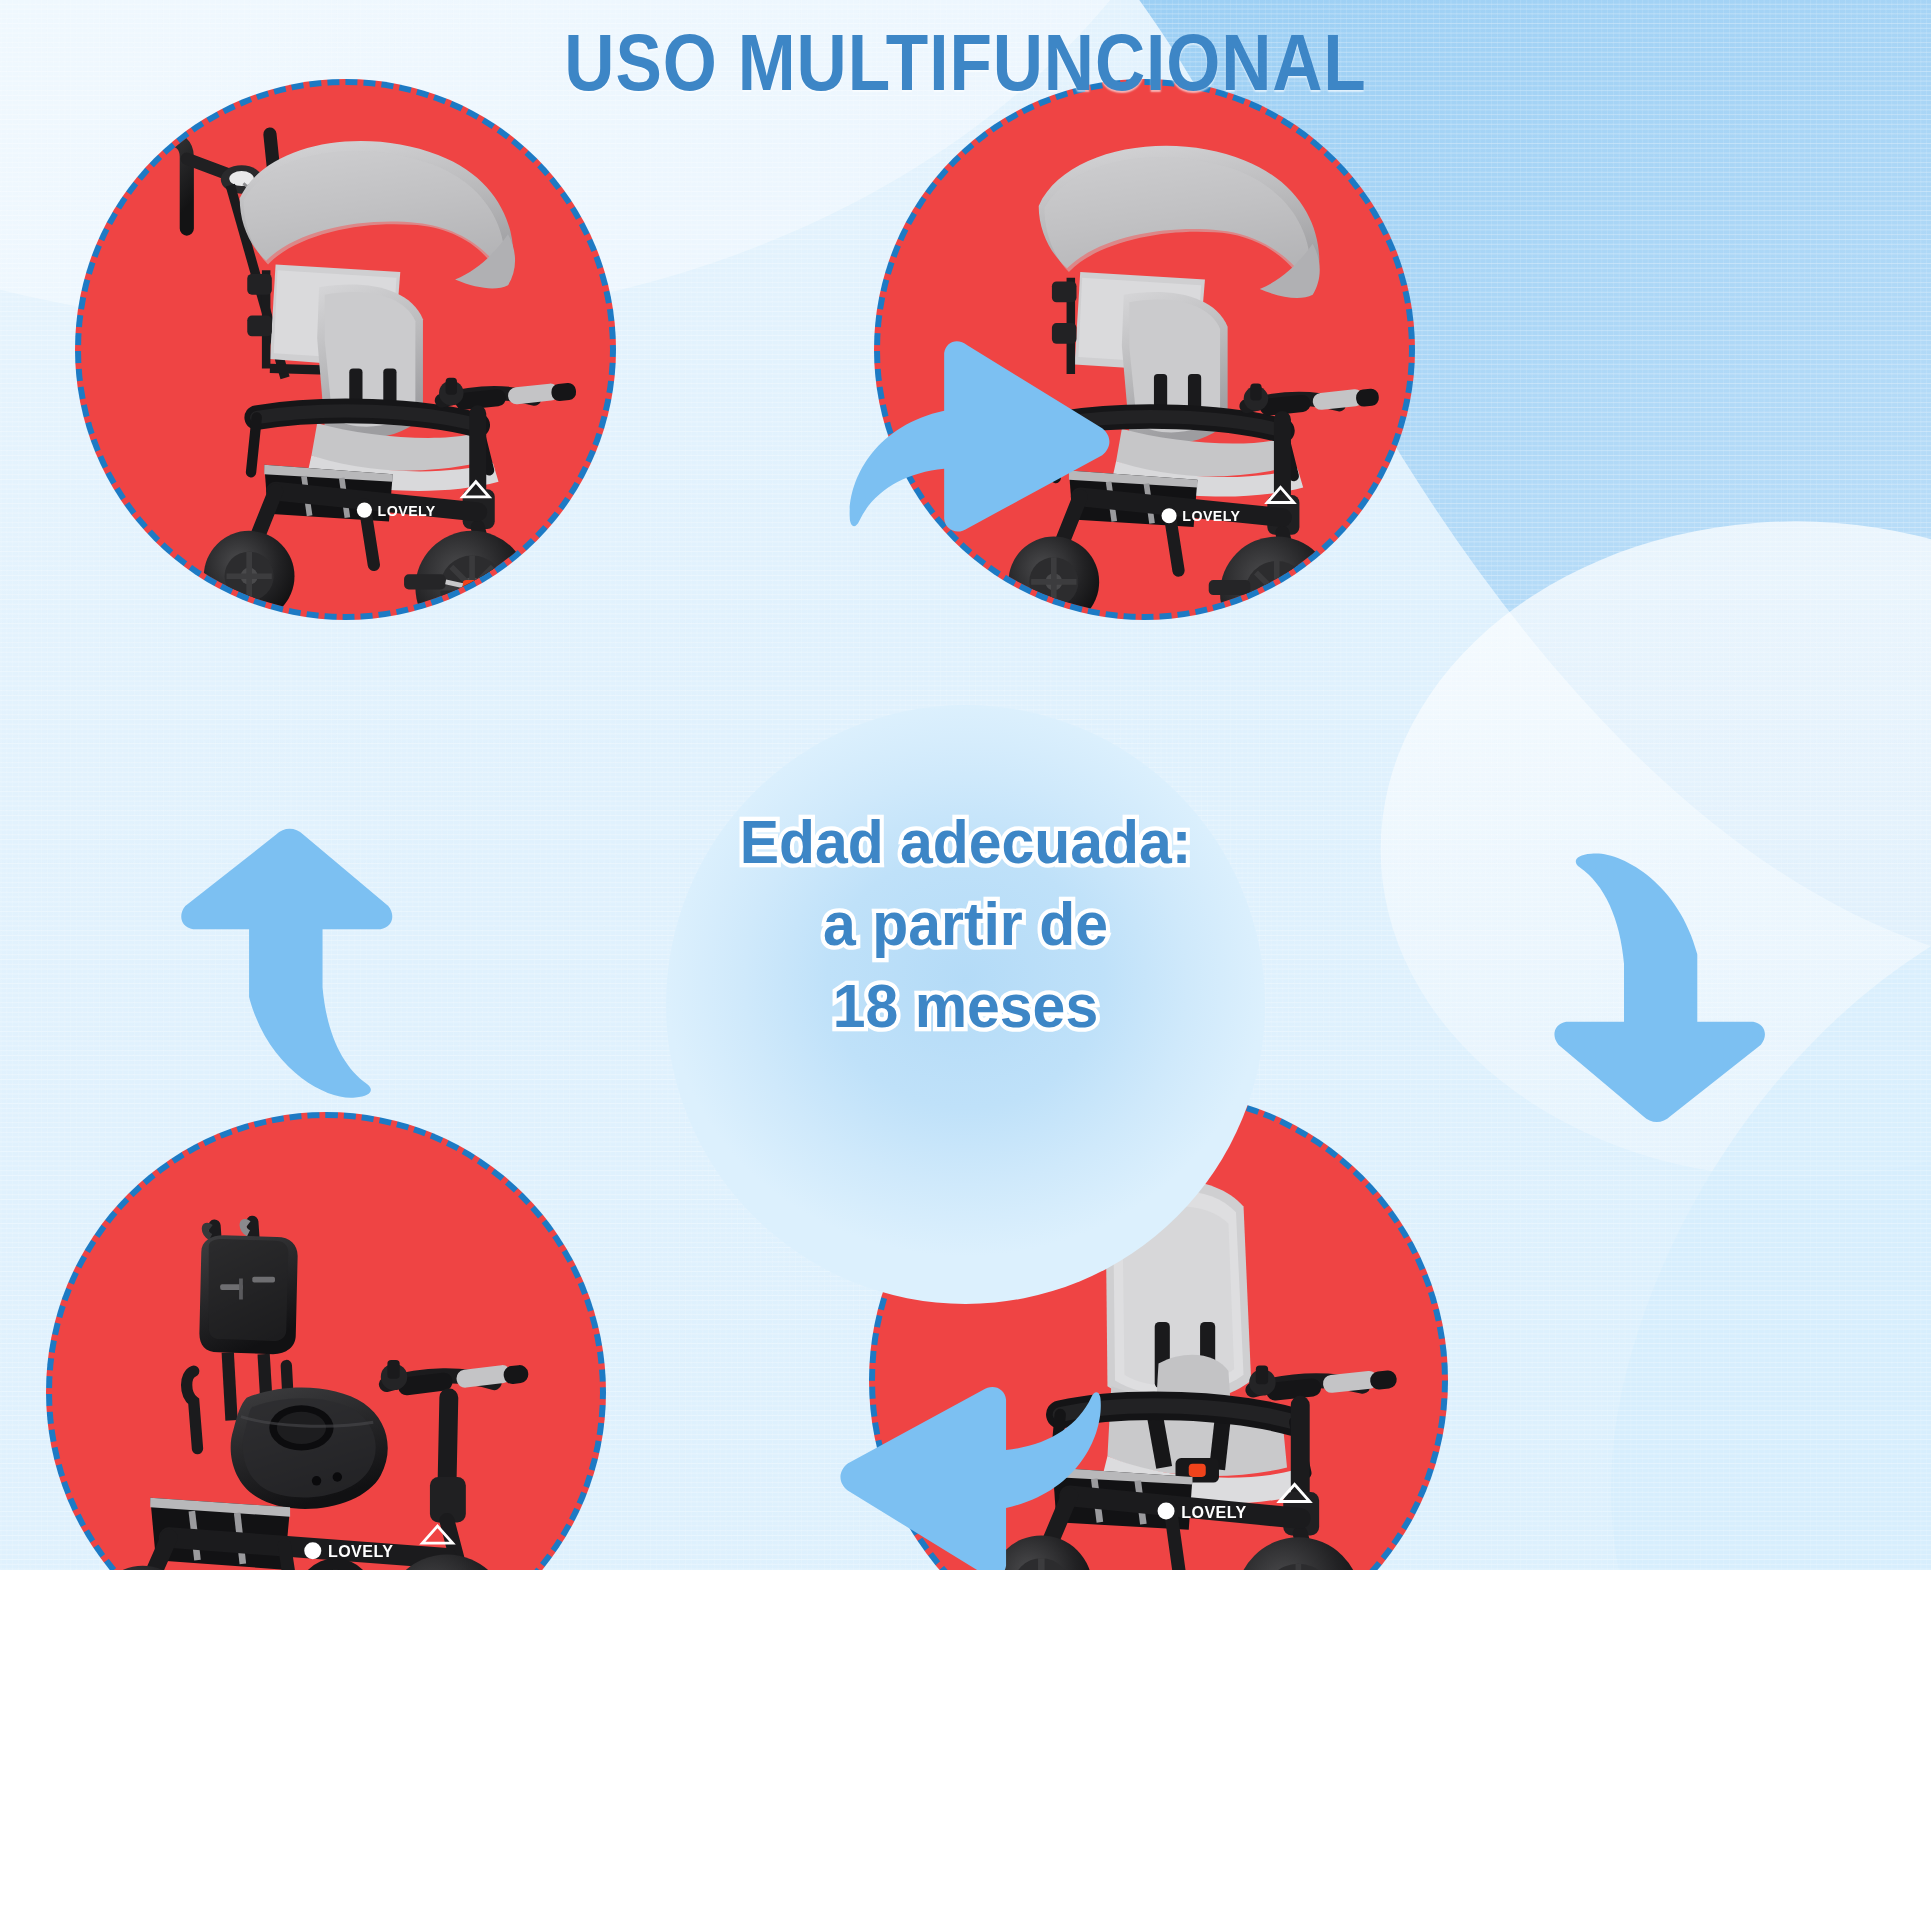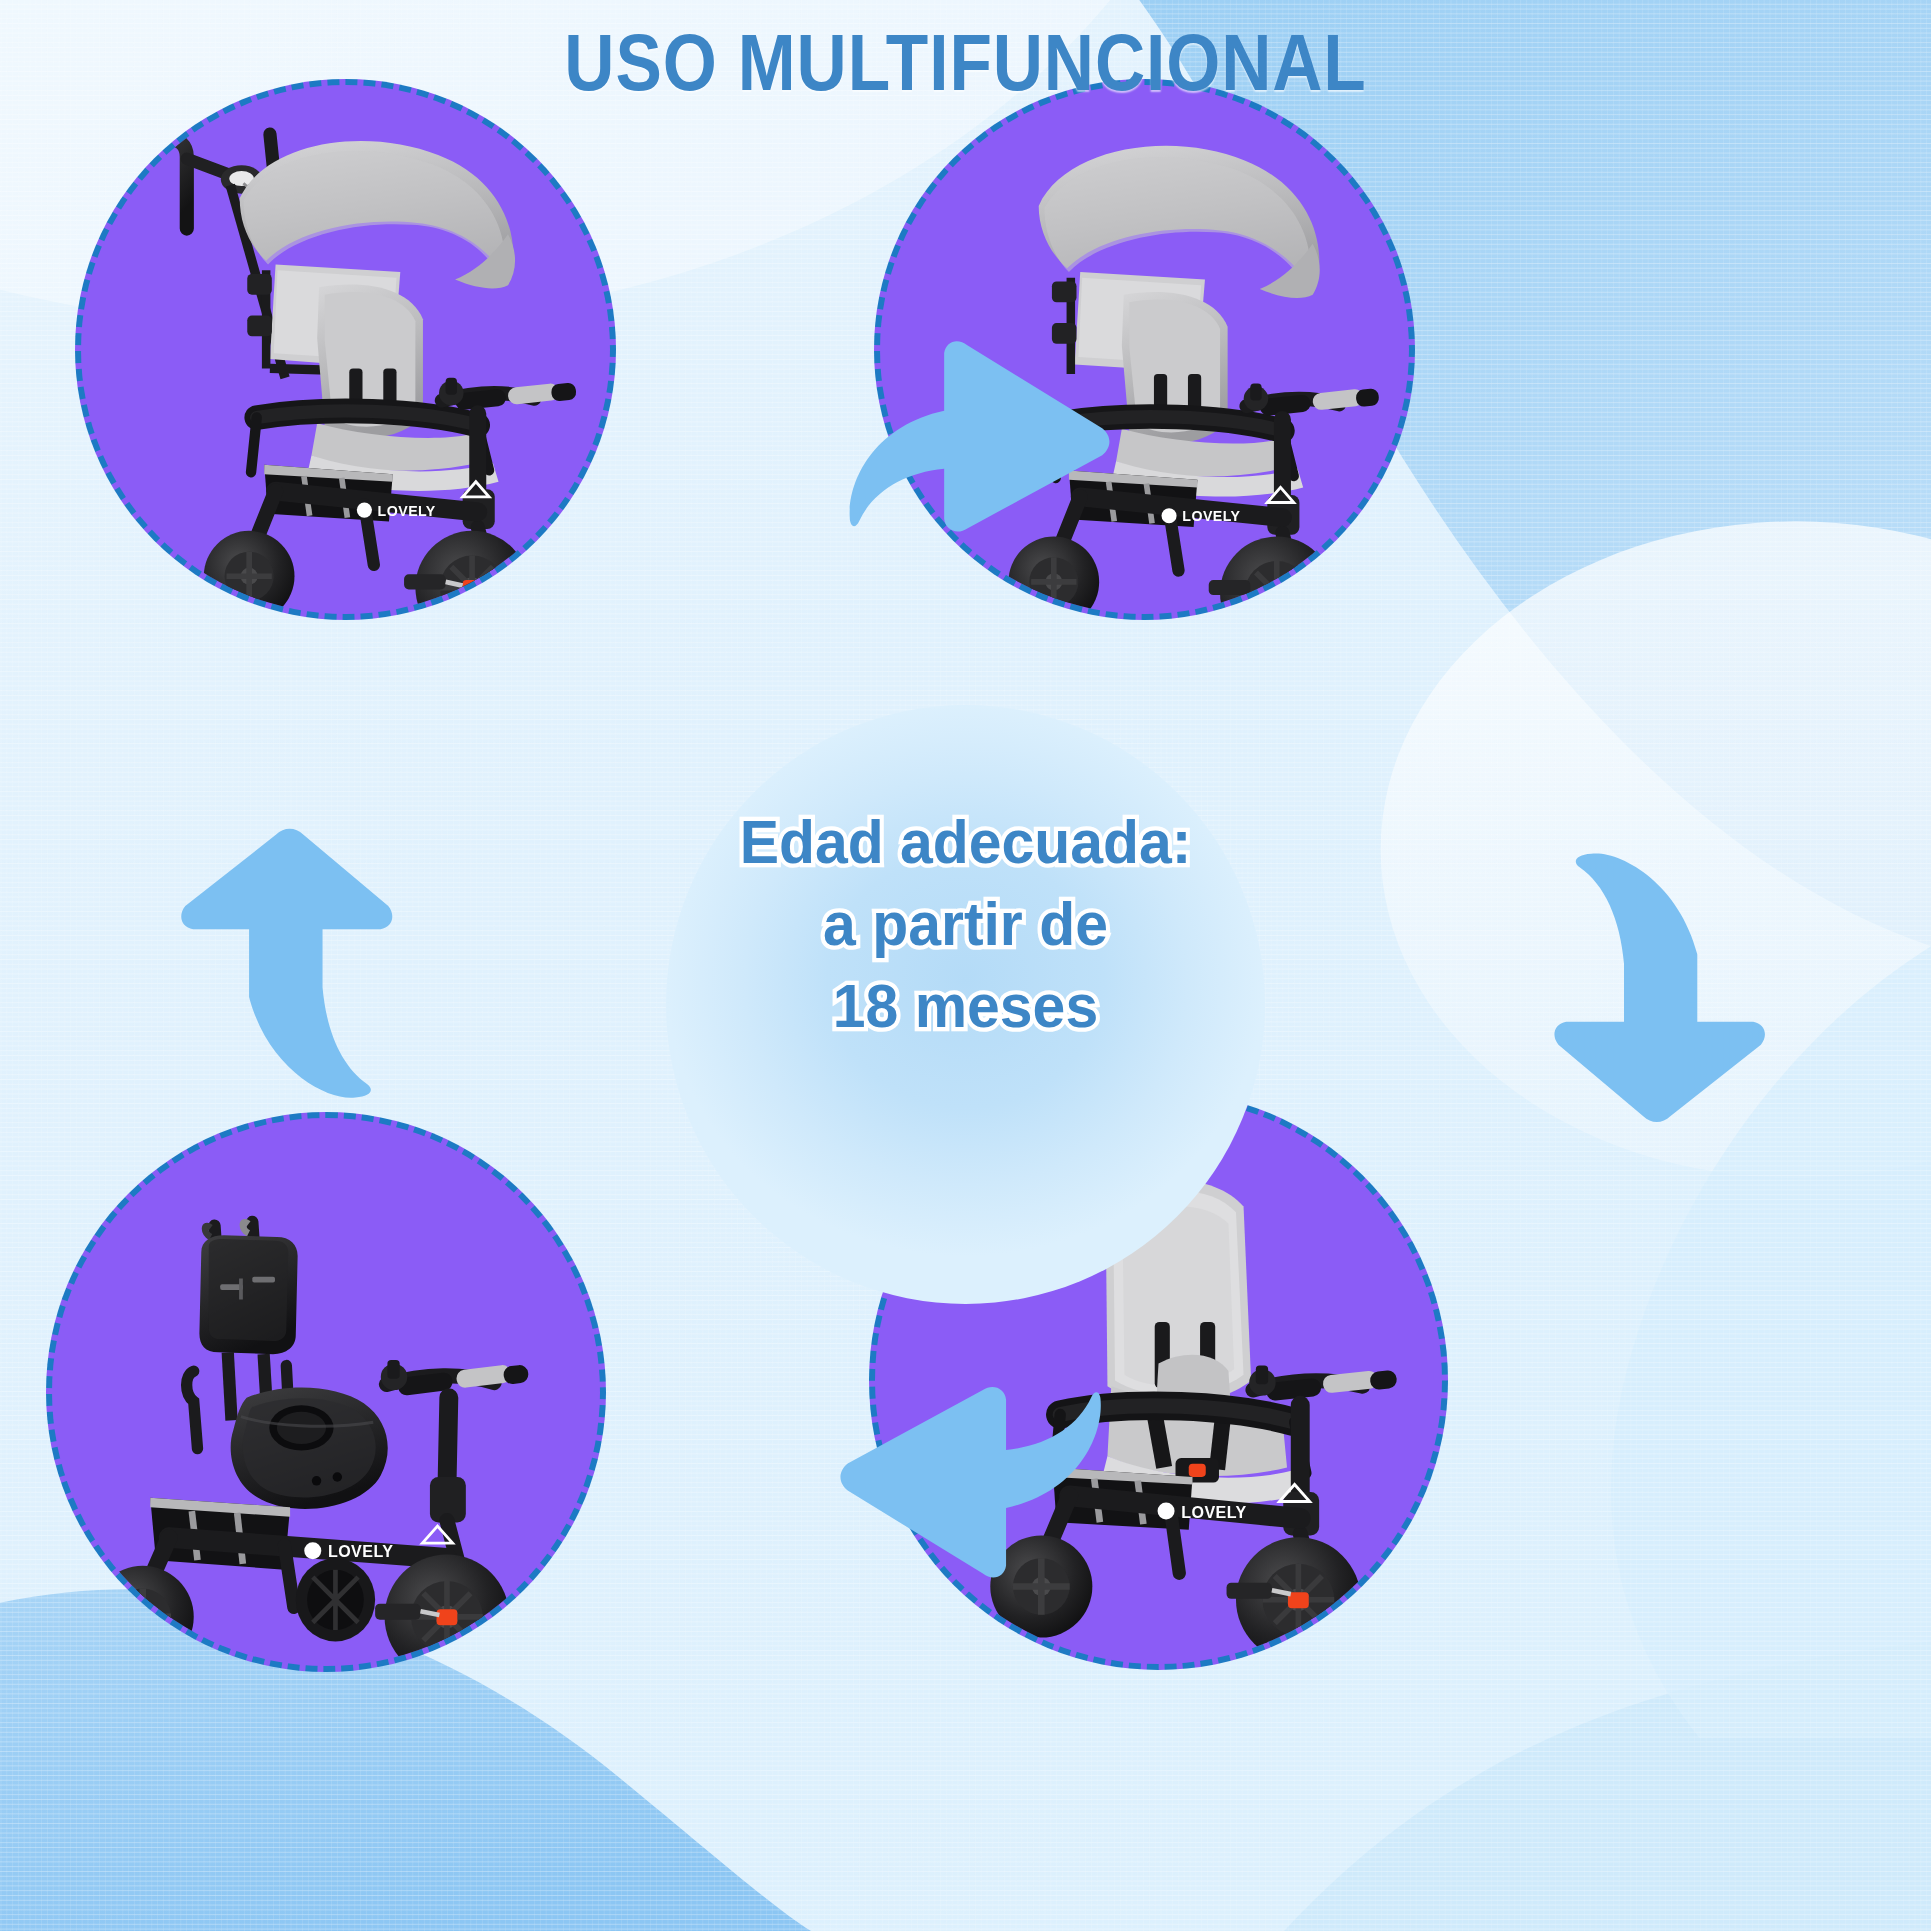--- a/index.html
+++ b/index.html
@@ -5,21 +5,21 @@
   html, body {
     margin: 0; padding: 0;
     width: 1931px; height: 1931px;
     overflow: hidden;
     font-family: "Liberation Sans", sans-serif;
   }
 
   #stage {
     position: relative;
     width: 1931px;
-    height: 1931px;
+    height: 1570px;
     background: #dceefb;
     overflow: hidden;
   }
 
   
   .bg-svg {
     position: absolute;
     left: 0; top: 0;
     width: 1931px; height: 1931px;
     display: block;
@@ -60,21 +60,21 @@
     transform: scaleX(0.88);
     white-space: nowrap;
     text-shadow: 0 1.9px 1.9px rgba(255,255,255,.6);
     z-index: 30;
   }
 
   
   .circle {
     position: absolute;
     border-radius: 50%;
-    background: #8b5cf6;
+    background: #ef4444;
     border: 6.8px dashed #1d7ac4;
     box-sizing: border-box;
     overflow: hidden;
     z-index: 10;
     text-align: center;
   }
   .c-tl { left: 75px;   top: 79px;   width: 541px; height: 541px; }
   .c-tr { left: 874px;  top: 79px;   width: 541px; height: 541px; }
   .c-bl { left: 46px;   top: 1112px; width: 560px; height: 560px; }
   .c-br { left: 869px;  top: 1091px; width: 579px; height: 579px; }

